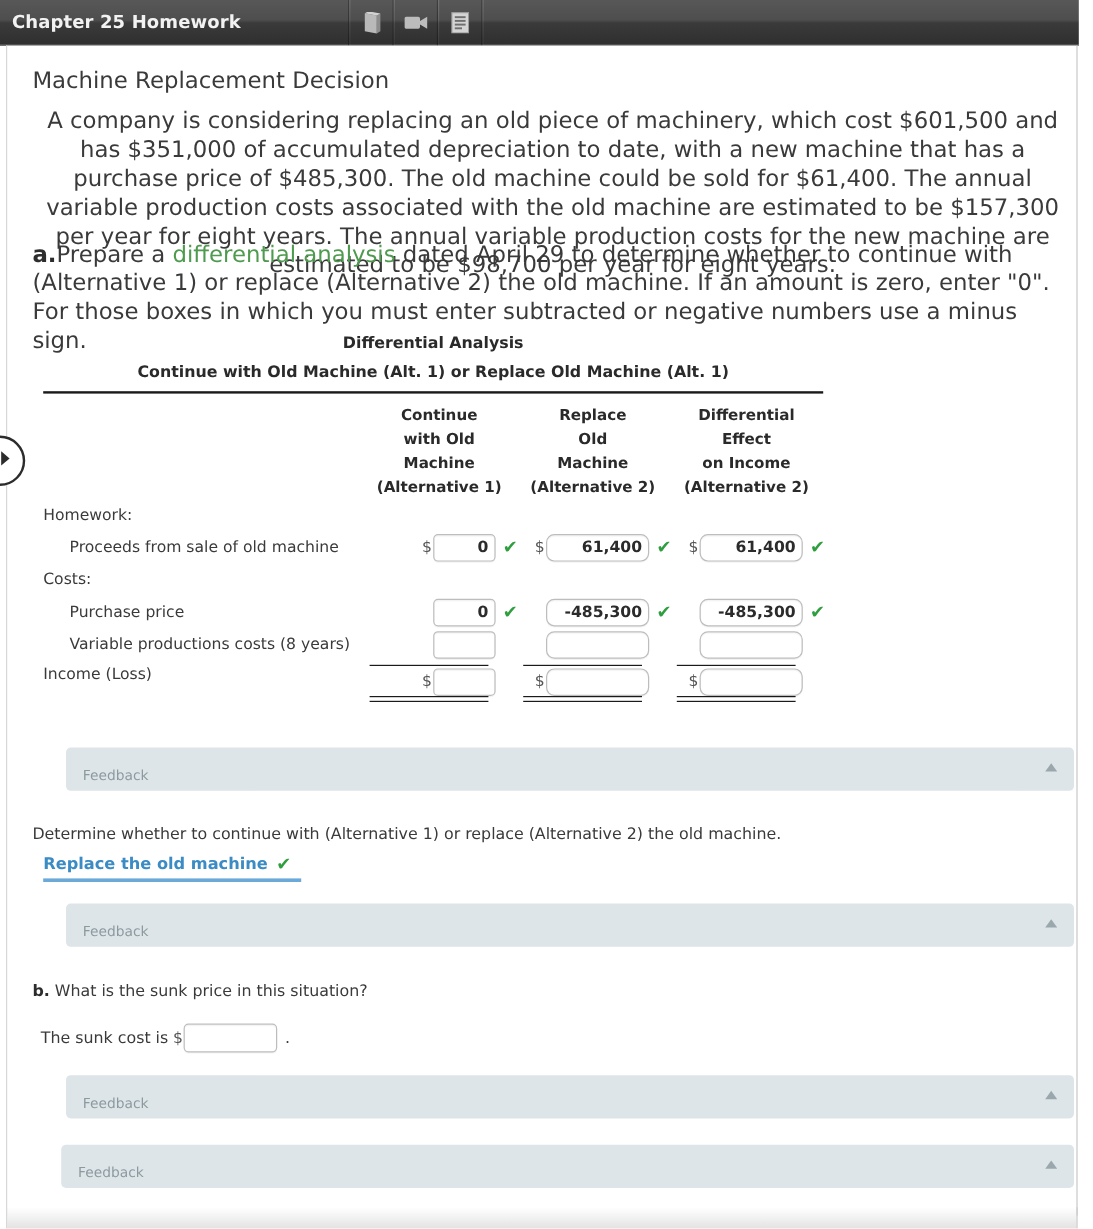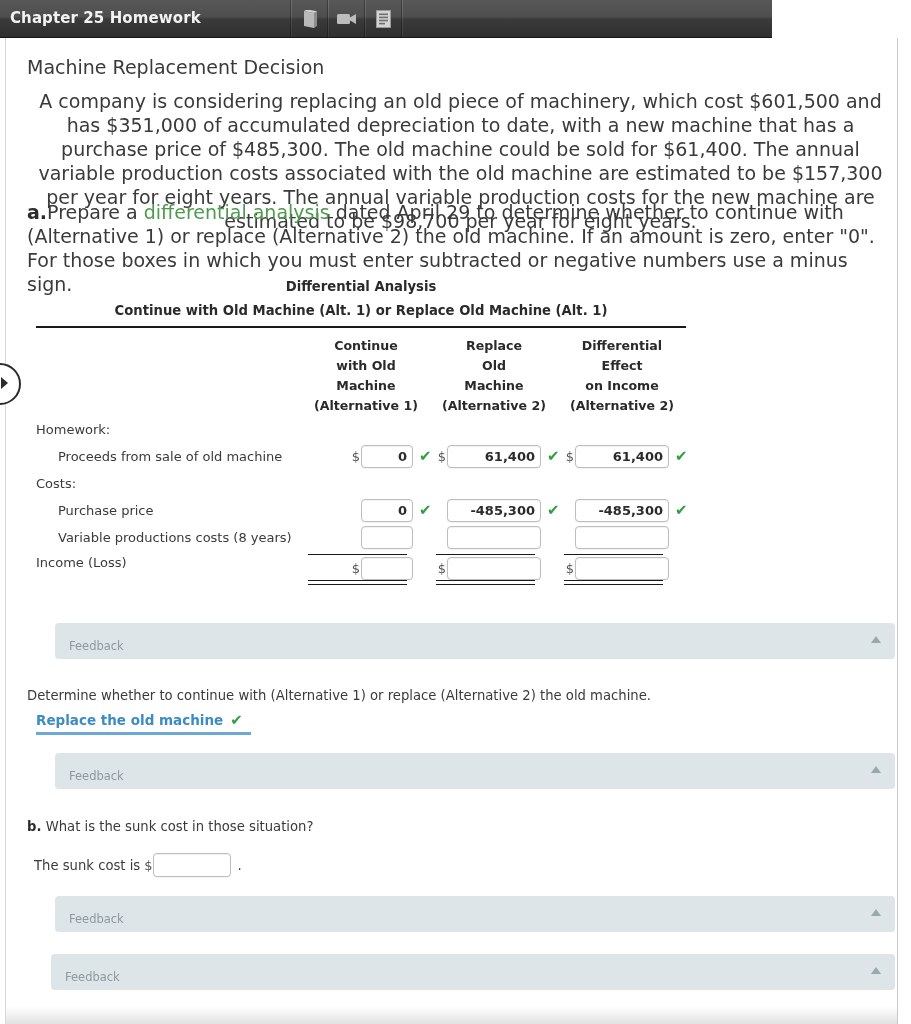--- a/index.html
+++ b/index.html
@@ -23,21 +23,21 @@
     left: 0; top: 0;
     width: 911px; height: 1024px;
     background: #ffffff;
     overflow: hidden;
   }
 
   
   #title-bar {
     position: absolute;
     left: 0; top: 0;
-    width: 772px; height: 38px;
+    width: 911px; height: 38px;
     background: linear-gradient(to bottom, #585858 0%, #4e4e4e 45%, #3a3a3a 52%, #2f2f2f 100%);
     border-bottom: 1px solid #151515;
     box-sizing: border-box;
   }
   #title-text {
     position: absolute;
     left: 10px; top: 9px;
     font-size: 15px;
     font-weight: bold;
     color: #f2f2f2;
@@ -186,21 +186,21 @@
     font-family: "DejaVu Sans", "Liberation Sans", sans-serif;
     font-size: 13px;
     font-weight: bold;
     color: #2b2b2b;
     text-align: right;
     padding: 0 5px 0 4px;
     box-sizing: border-box;
     outline: none;
   }
   .inp.narrow { width: 52px; }
-  .inp.wide   { width: 94px; }
+  .inp.wide   { width: 86px; border-radius: 7px; }
   .check {
     color: #2e9e3e;
     font-size: 15px;
     font-weight: bold;
     margin-left: 6px;
     width: 11px;
     line-height: 1;
   }
   .check.empty { visibility: hidden; }
 
@@ -504,21 +504,21 @@
     <span id="answer-check">✔</span>
   </div>
 
   <div class="feedback-bar" id="fb-2" style="left:55px; top:753px; width:840px;">
     <span class="feedback-label">Feedback</span>
     <span class="feedback-toggle"></span>
   </div>
 
   <div id="part-b-question">
     <span class="bold">b.</span>
-    <span>What is the sunk cost in those situation?</span>
+    <span>What is the sunk price in this situation?</span>
   </div>
   <div id="sunk-cost-row">
     <span>The sunk cost is</span>
     <span class="dollar">$</span>
     <input id="sunk-cost-input" type="text" value="" style="">
     <span id="sunk-period">.</span>
   </div>
 
   <div class="feedback-bar" id="fb-3" style="left:55px; top:896px; width:840px;">
     <span class="feedback-label">Feedback</span>

